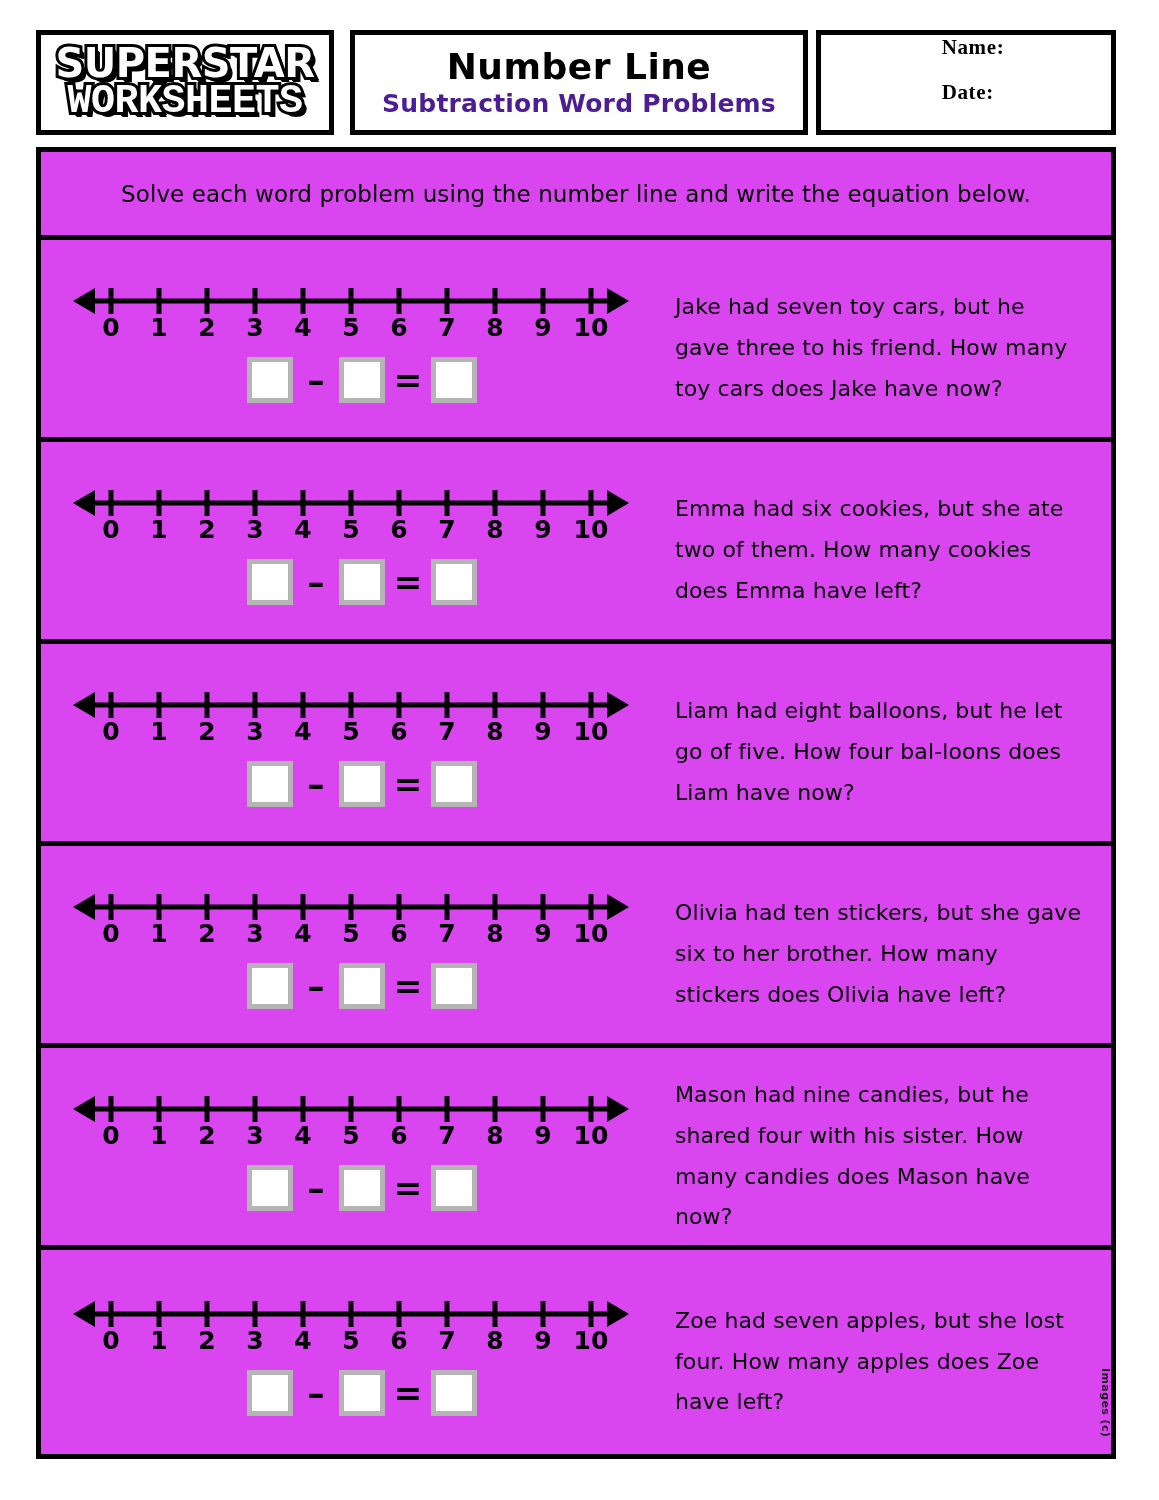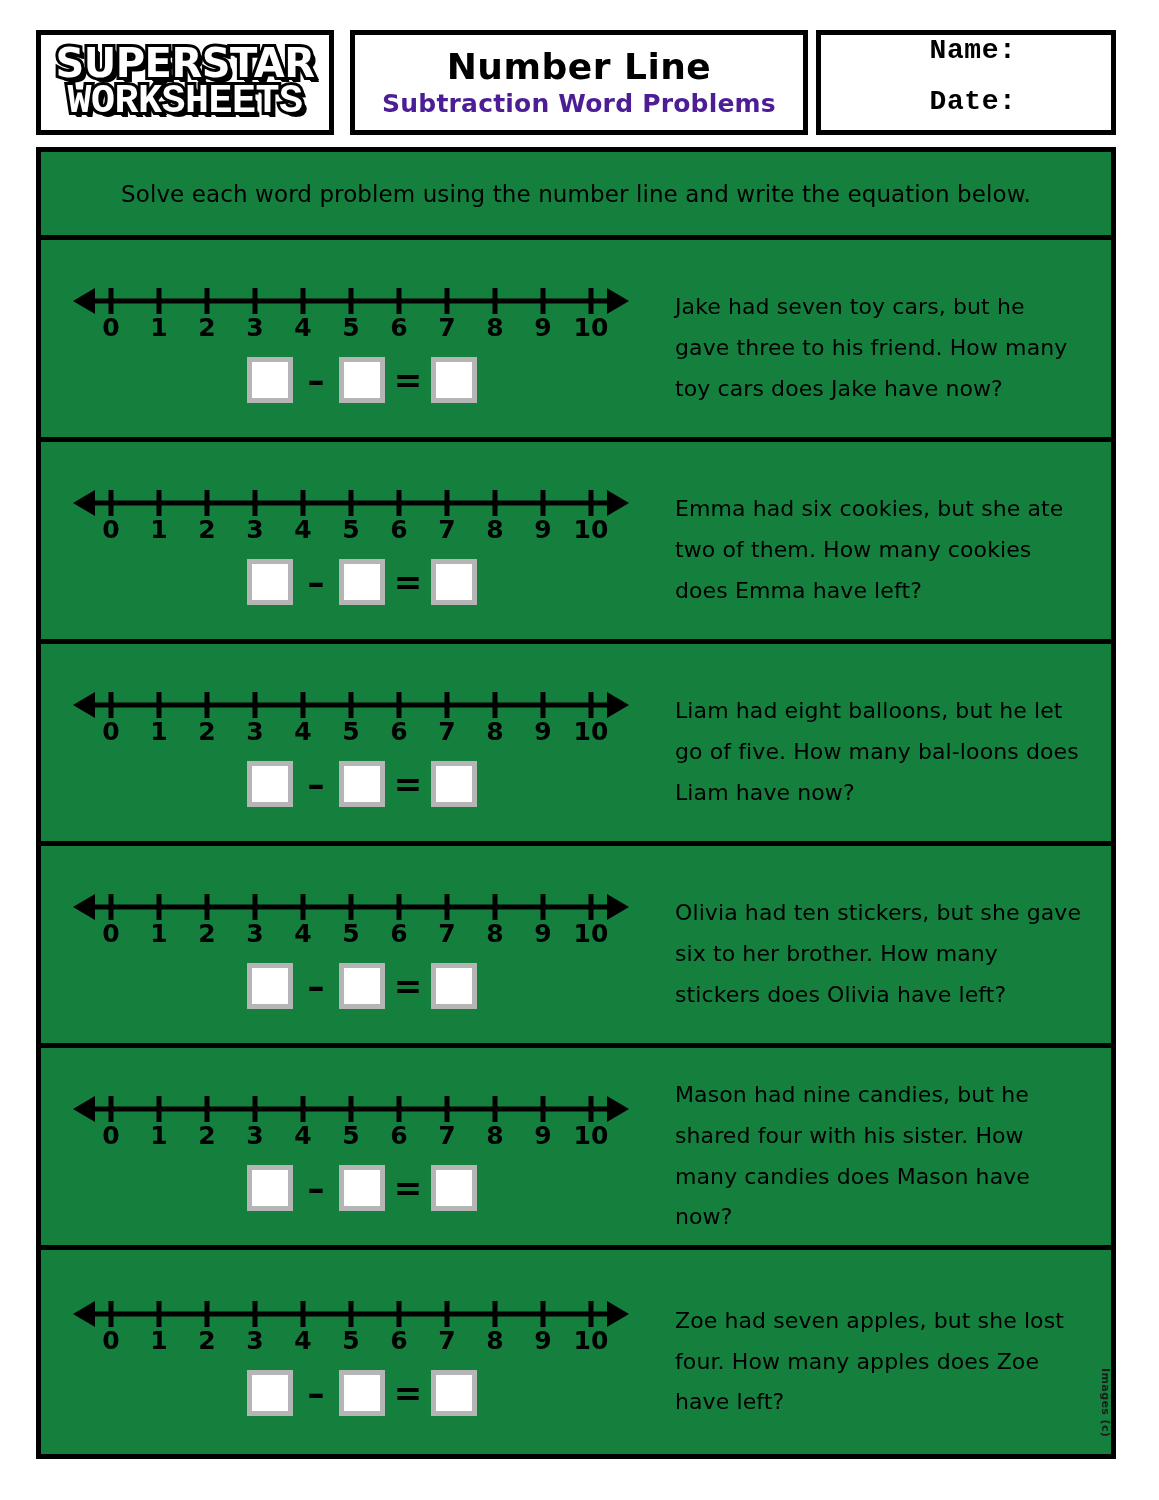--- a/index.html
+++ b/index.html
@@ -50,30 +50,30 @@
     font-family:"DejaVu Sans", sans-serif;
     font-weight:bold;font-size:36px;color:#000;
     letter-spacing:0.5px;line-height:1.05;
   }
   .title-sub{
     font-family:"DejaVu Sans", sans-serif;
     font-weight:bold;font-size:25px;color:#4c1d95;
     letter-spacing:0.2px;margin-top:5px;line-height:1.05;
   }
   .nd-line{
-    font-family:Liberation Mono, monospace;
-    font-weight:bold;font-size:28px;color:#000;
+    font-family:Liberation Serif, serif;
+    font-weight:bold;font-size:21px;color:#000;
     letter-spacing:0.6px;
   }
   .nd-line + .nd-line{margin-top:20px;}
 
   
   .frame{
     position:absolute;left:36px;top:147px;width:1080px;height:1312px;
-    border:5px solid #000;box-sizing:border-box;background:#15803d;
+    border:5px solid #000;box-sizing:border-box;background:#d946ef;
   }
 
   .instr-row{
     height:88px;
     border-bottom:5px solid #000;
     display:flex;align-items:center;justify-content:center;
     box-sizing:border-box;
   }
   .instr-text{
     font-family:"DejaVu Sans", sans-serif;
@@ -291,21 +291,21 @@
             </svg>
             <div class="eq-row">
               <span class="eq-box"></span>
               <span class="op">–</span>
               <span class="eq-box"></span>
               <span class="op">=</span>
               <span class="eq-box"></span>
             </div>
           </div>
           <div class="txt-cell">
-            <div class="prob-text">Liam had eight balloons, but he let go of five. How many bal-loons does Liam have now?</div>
+            <div class="prob-text">Liam had eight balloons, but he let go of five. How four bal-loons does Liam have now?</div>
           </div>
         </div>
         <div class="prob-row">
           <div class="nl-cell">
             <svg class="numline" width="560" height="62" viewBox="0 0 560 62">
               <line x1="14" y1="22" x2="546" y2="22" stroke="#000" stroke-width="5"></line>
               <polygon points="2,22 24,9 24,35" fill="#000"></polygon>
               <polygon points="558,22 536,9 536,35" fill="#000"></polygon>
               <line x1="40" y1="9" x2="40" y2="35" stroke="#000" stroke-width="5"></line>
               <text x="40" y="57" text-anchor="middle" fill="#000" font-family="DejaVu Sans, sans-serif" font-size="25" font-weight="bold">0</text>

